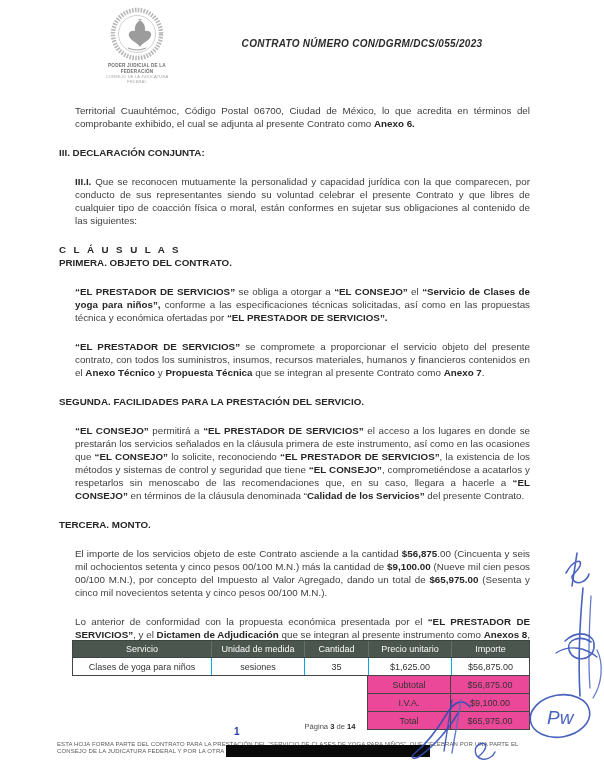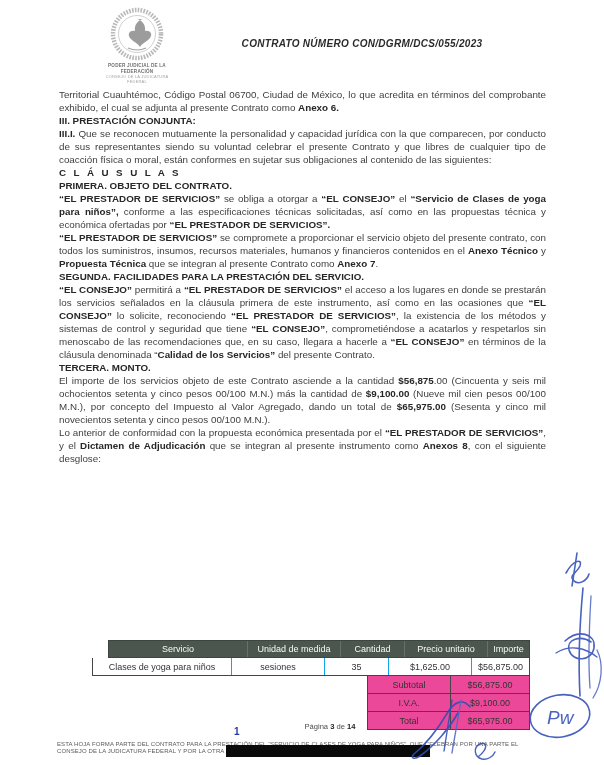--- a/index.html
+++ b/index.html
@@ -13,32 +13,32 @@
   .seal{position:absolute;left:97px;top:7px;width:80px;text-align:center;}
   .seal svg{display:block;margin:0 auto;}
   .seal-cap1{font-size:4.6px;color:#6f6f6f;letter-spacing:.2px;line-height:5.5px;font-weight:bold;}
   .seal-cap2{font-size:4px;color:#a5a5a5;letter-spacing:.2px;line-height:5px;}
   .title{
     position:absolute;top:38px;left:130px;right:10px;text-align:center;
     font-weight:bold;font-size:10px;color:#2b2b2b;letter-spacing:.3px;font-style:italic;
   }
   
   .content{position:absolute;left:59px;top:88px;width:487px;font-size:9.8px;line-height:13px;text-align:justify;}
-  .content p{margin:0;}
+  .content p{margin:16px;}
   .content h4{margin:0;font-size:9.8px;color:#272727;text-align:left;}
   .sp8{margin-bottom:8px;}  .sp10{margin-bottom:10px;}
   .sp12{margin-bottom:12px;} .sp13{margin-bottom:13px;} .sp14{margin-bottom:14px;}
   .clausulas{text-align:center;letter-spacing:2.4px;font-weight:bold;color:#272727;}
   
   .tbl{position:absolute;left:72px;top:640px;width:458px;font-size:9px;color:#333;}
   .trow{display:flex;height:18px;box-sizing:border-box;}
-  .thead{background:#4b564f;color:#fafafa;border:1px solid #3c453f;margin-left:36px;}
+  .thead{background:#4b564f;color:#fafafa;border:1px solid #3c453f;}
   .thead .tc{border-left:1px solid #66716a;}
   .thead .tc:first-child{border-left:none;}
-  .tbody{border:1px solid #454545;border-top:none;background:#fff;margin-left:20px;}
+  .tbody{border:1px solid #454545;border-top:none;background:#fff;}
   .tbody .tc{border-left:1px solid #0ea5e9;}
   .tbody .tc:first-child{border-left:none;}
   .tc{display:flex;align-items:center;justify-content:center;box-sizing:border-box;overflow:hidden;white-space:nowrap;}
   .c0{width:138px;} .c1{width:93px;} .c2{width:64px;text-align:center;} .c3{width:83px;} .c4{width:80px;flex:1;}
   .tsum{display:flex;height:18px;box-sizing:border-box;margin-left:295px;width:163px;
         border:1px solid #454545;border-top:none;background:#ec4899;}
   .tsum .tl{width:83px;border-right:1px solid #454545;}
   .tsum .tv{width:80px;flex:1;}
   .tsum .tc2{display:flex;align-items:center;justify-content:center;box-sizing:border-box;}
   
@@ -64,21 +64,21 @@
       <path stroke="#8b8b8b" stroke-width="1.2" fill="none" opacity="0.8" d="M22,41 q9,4 18,0"></path>
     </svg>
     <div class="seal-cap1">PODER JUDICIAL DE LA FEDERACIÓN</div>
     <div class="seal-cap2">CONSEJO DE LA JUDICATURA FEDERAL</div>
   </div>
 
   <div class="title">CONTRATO NÚMERO CON/DGRM/DCS/055/2023</div>
 
   <div class="content">
     <p class="sp8"><span>Territorial Cuauhtémoc, Código Postal 06700, Ciudad de México, lo que acredita en términos del comprobante exhibido, el cual se adjunta al presente Contrato como </span><span class="b">Anexo 6.</span></p>
-    <h4 class="sp13">III. PRESTACIÓN CONJUNTA:</h4>
+    <h4 class="sp13">III. DECLARACIÓN CONJUNTA:</h4>
     <p class="sp10"><span class="b">III.I.</span><span> Que se reconocen mutuamente la personalidad y capacidad jurídica con la que comparecen, por conducto de sus representantes siendo su voluntad celebrar el presente Contrato y que libres de cualquier tipo de coacción física o moral, están conformes en sujetar sus obligaciones al contenido de las siguientes:</span></p>
     <h4 class="sp14 clausulas">C L Á U S U L A S</h4>
     <h4 class="sp12">PRIMERA. OBJETO DEL CONTRATO.</h4>
     <p class="sp13"><span class="b">“EL PRESTADOR DE SERVICIOS”</span><span> se obliga a otorgar a </span><span class="b">“EL CONSEJO”</span><span> el </span><span class="b">“Servicio de Clases de yoga para niños”,</span><span> conforme a las especificaciones técnicas solicitadas, así como en las propuestas técnica y económica ofertadas por </span><span class="b">“EL PRESTADOR DE SERVICIOS”.</span></p>
     <p class="sp12"><span class="b">“EL PRESTADOR DE SERVICIOS”</span><span> se compromete a proporcionar el servicio objeto del presente contrato, con todos los suministros, insumos, recursos materiales, humanos y financieros contenidos en el </span><span class="b">Anexo Técnico</span><span> y </span><span class="b">Propuesta Técnica</span><span> que se integran al presente Contrato como </span><span class="b">Anexo 7</span><span>.</span></p>
     <h4 class="sp13">SEGUNDA. FACILIDADES PARA LA PRESTACIÓN DEL SERVICIO.</h4>
     <p class="sp13"><span class="b">“EL CONSEJO”</span><span> permitirá a </span><span class="b">“EL PRESTADOR DE SERVICIOS”</span><span> el acceso a los lugares en donde se prestarán los servicios señalados en la cláusula primera de este instrumento, así como en las ocasiones que </span><span class="b">“EL CONSEJO”</span><span> lo solicite, reconociendo </span><span class="b">“EL PRESTADOR DE SERVICIOS”</span><span>, la existencia de los métodos y sistemas de control y seguridad que tiene </span><span class="b">“EL CONSEJO”</span><span>, comprometiéndose a acatarlos y respetarlos sin menoscabo de las recomendaciones que, en su caso, llegara a hacerle a </span><span class="b">“EL CONSEJO”</span><span> en términos de la cláusula denominada “</span><span class="b">Calidad de los Servicios”</span><span> del presente Contrato.</span></p>
     <h4 class="sp12">TERCERA. MONTO.</h4>
     <p class="sp13"><span>El importe de los servicios objeto de este Contrato asciende a la cantidad </span><span class="b">$56,875</span><span>.00 (Cincuenta y seis mil ochocientos setenta y cinco pesos 00/100 M.N.) más la cantidad de </span><span class="b">$9,100.00</span><span> (Nueve mil cien pesos 00/100 M.N.), por concepto del Impuesto al Valor Agregado, dando un total de </span><span class="b">$65,975.00</span><span> (Sesenta y cinco mil novecientos setenta y cinco pesos 00/100 M.N.).</span></p>
     <p><span>Lo anterior de conformidad con la propuesta económica presentada por el </span><span class="b">“EL PRESTADOR DE SERVICIOS”</span><span>, y el </span><span class="b">Dictamen de Adjudicación</span><span> que se integran al presente instrumento como </span><span class="b">Anexos 8</span><span>, con el siguiente desglose:</span></p>

